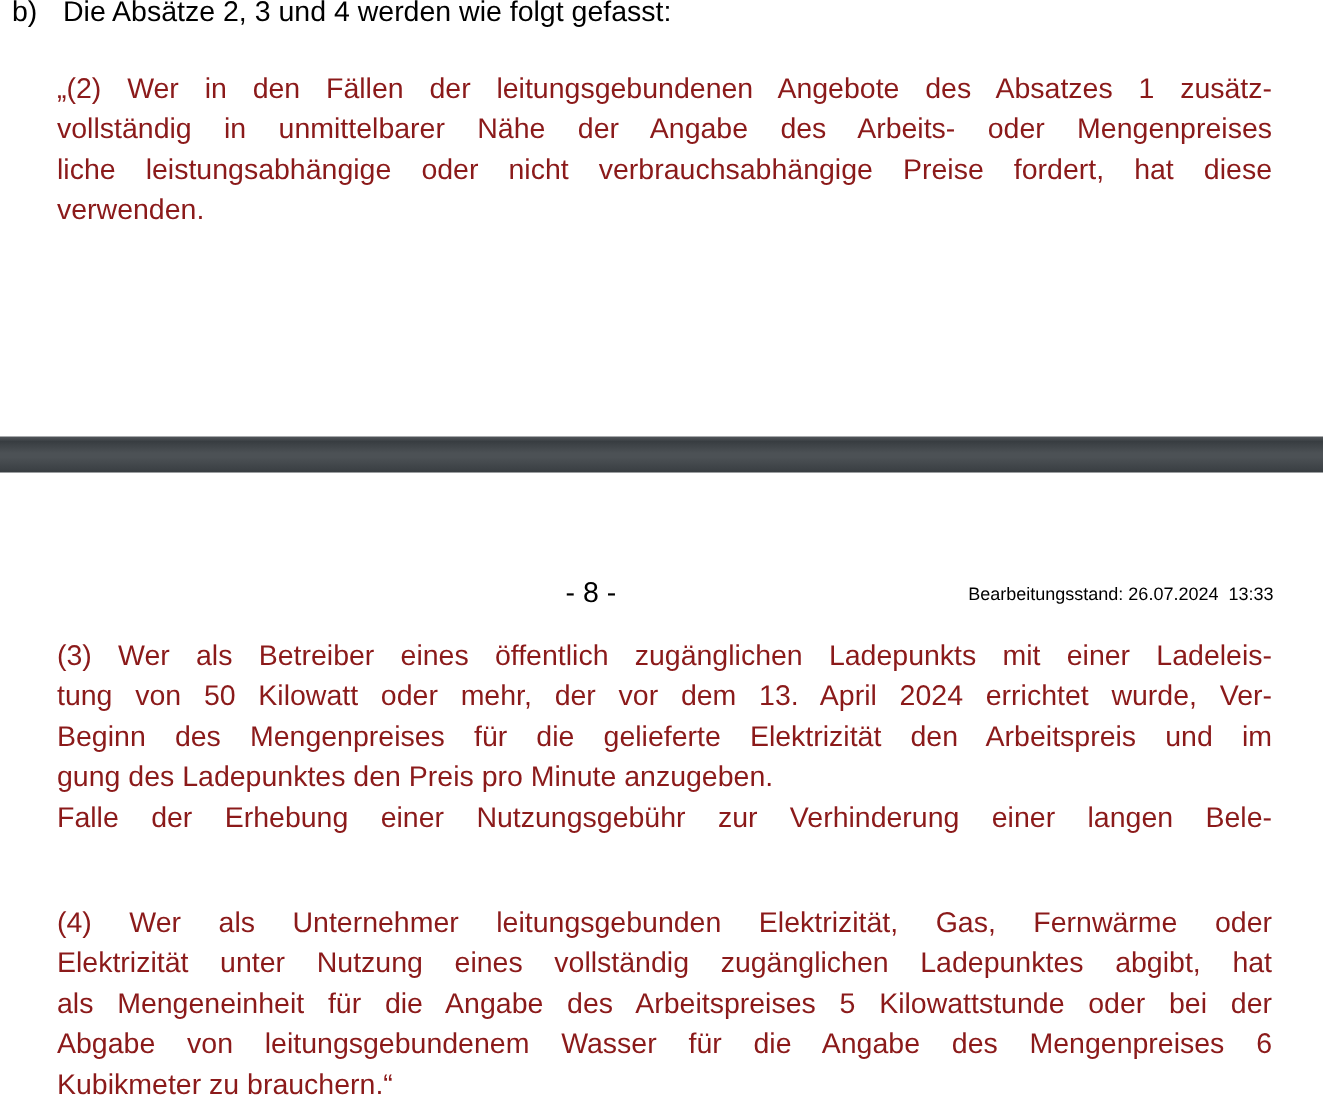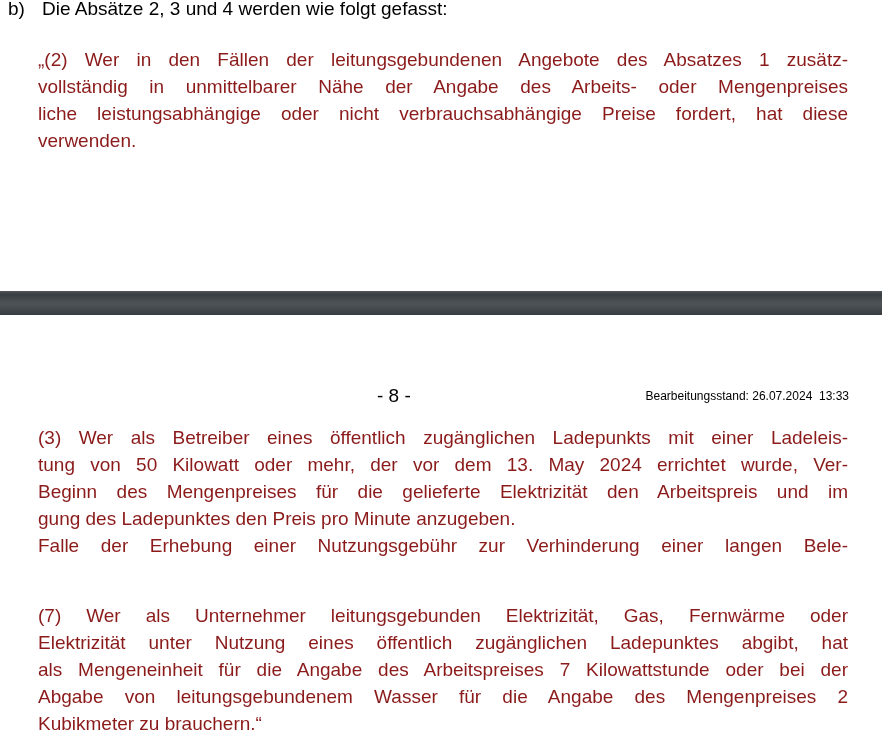--- a/index.html
+++ b/index.html
@@ -75,27 +75,27 @@
     <span class="jline last">verwenden.</span>
   </div>
 
   <div class="separator"></div>
 
   <div class="page-number">- 8 -</div>
   <div class="edit-status">Bearbeitungsstand: 26.07.2024  13:33</div>
 
   <div class="quoted qp3 body-text">
     <span class="jline">(3) Wer als Betreiber eines öffentlich zugänglichen Ladepunkts mit einer Ladeleis-</span>
-    <span class="jline">tung von 50 Kilowatt oder mehr, der vor dem 13. May 2024 errichtet wurde, Ver-</span>
+    <span class="jline">tung von 50 Kilowatt oder mehr, der vor dem 13. April 2024 errichtet wurde, Ver-</span>
     <span class="jline">Beginn des Mengenpreises für die gelieferte Elektrizität den Arbeitspreis und im</span>
     <span class="jline last">gung des Ladepunktes den Preis pro Minute anzugeben.</span>
     <span class="jline">Falle der Erhebung einer Nutzungsgebühr zur Verhinderung einer langen Bele-</span>
   </div>
 
   <div class="quoted qp4 body-text">
-    <span class="jline">(7) Wer als Unternehmer leitungsgebunden Elektrizität, Gas, Fernwärme oder</span>
-    <span class="jline">Elektrizität unter Nutzung eines öffentlich zugänglichen Ladepunktes abgibt, hat</span>
-    <span class="jline">als Mengeneinheit für die Angabe des Arbeitspreises 7 Kilowattstunde oder bei der</span>
-    <span class="jline">Abgabe von leitungsgebundenem Wasser für die Angabe des Mengenpreises 2</span>
+    <span class="jline">(4) Wer als Unternehmer leitungsgebunden Elektrizität, Gas, Fernwärme oder</span>
+    <span class="jline">Elektrizität unter Nutzung eines vollständig zugänglichen Ladepunktes abgibt, hat</span>
+    <span class="jline">als Mengeneinheit für die Angabe des Arbeitspreises 5 Kilowattstunde oder bei der</span>
+    <span class="jline">Abgabe von leitungsgebundenem Wasser für die Angabe des Mengenpreises 6</span>
     <span class="jline last">Kubikmeter zu brauchern.“</span>
   </div>
 
 </div>
 
 </body></html>

